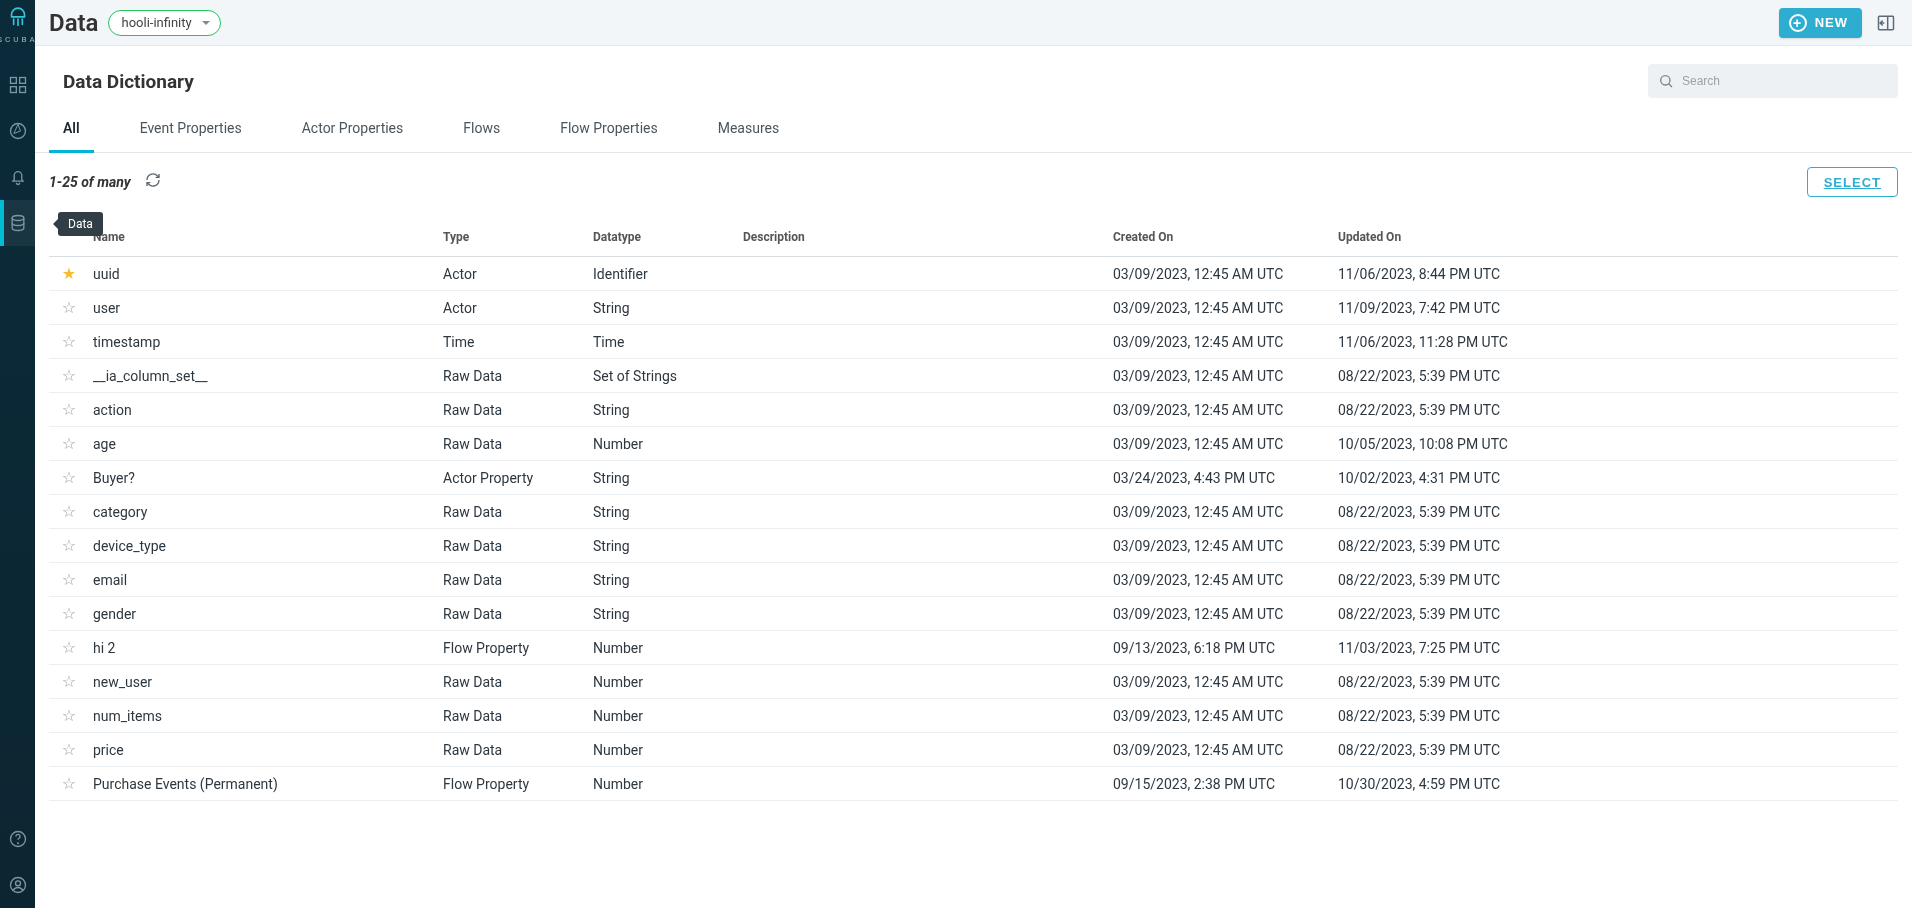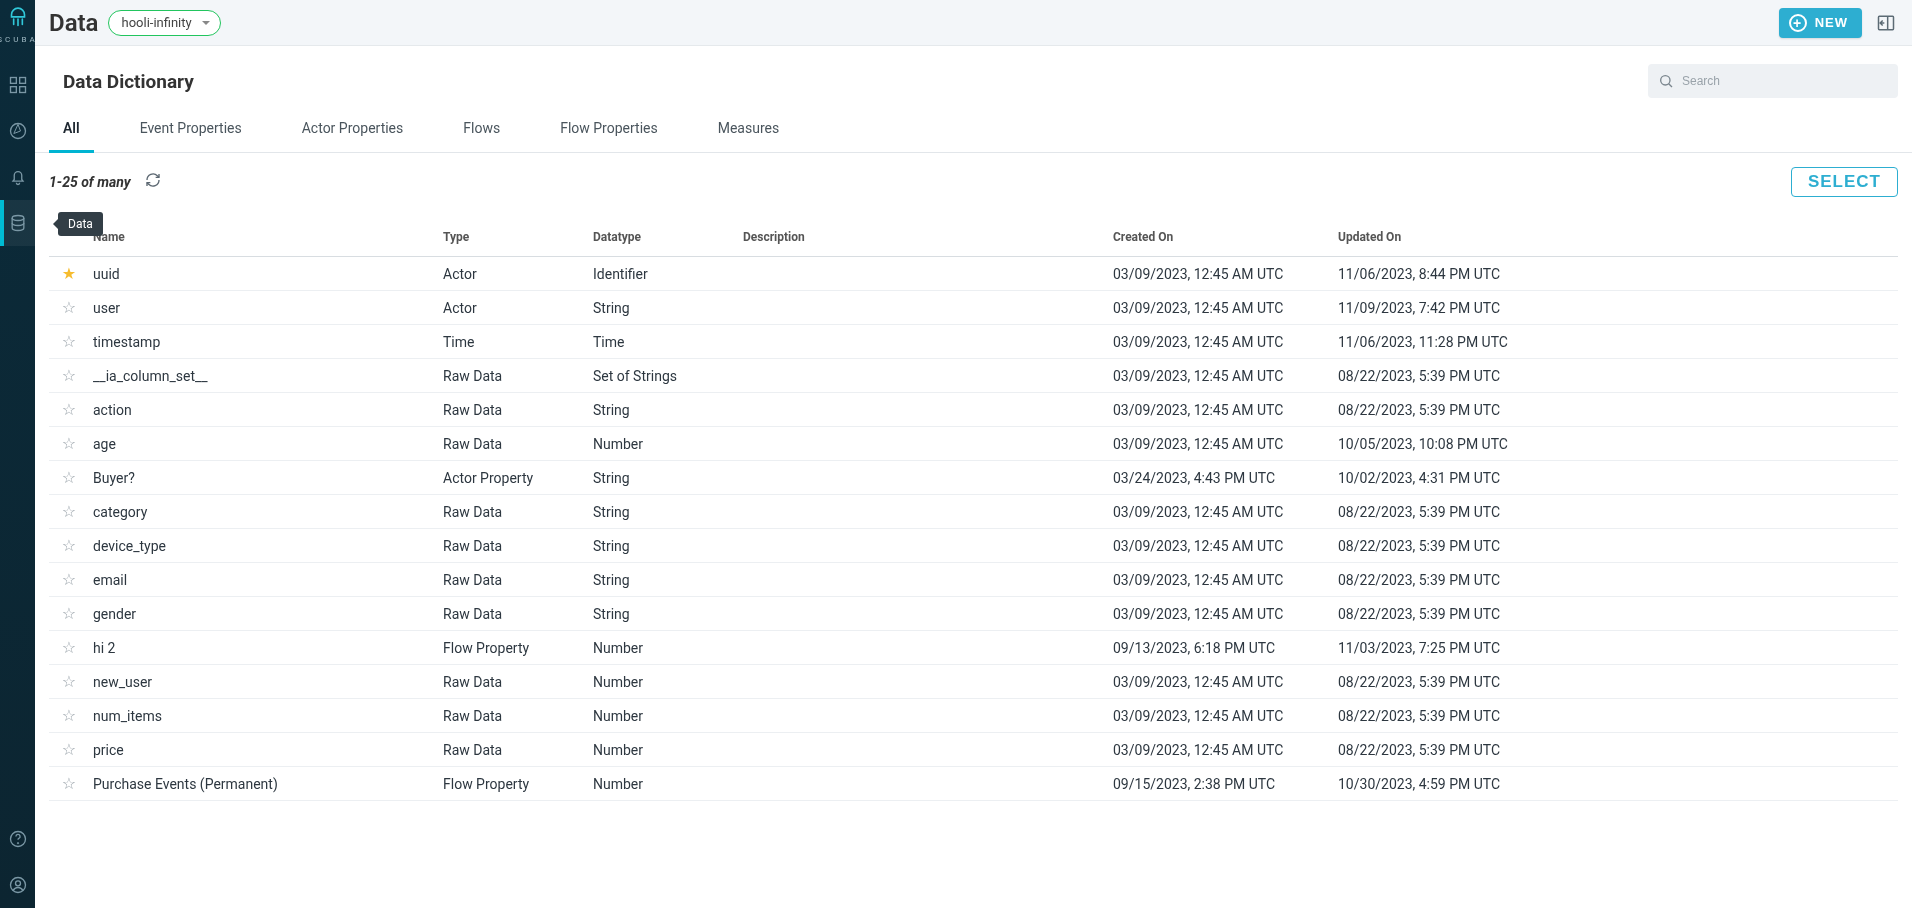--- a/index.html
+++ b/index.html
@@ -145,22 +145,23 @@
     display: flex; align-items: center;
     padding: 14px;
   }
   .count-label { font-size: 14px; font-weight: 700; color: #333; margin-right: 14px; font-style: italic; }
   .refresh-icon { color: #5a6670; cursor: pointer; }
   .toolbar-spacer { flex:1; }
   .select-btn {
     height: 30px; padding: 0 16px;
     border: 1px solid #2daed1; background: #fff; color: #2daed1;
     border-radius: 4px;
-    font-size: 17px; font-weight: 700; letter-spacing: 1px;
+    font-size: 13px; font-weight: 700; letter-spacing: 1px;
     cursor: pointer;
+    text-decoration: underline;
   }
 
   
   .table-wrap { flex: 1; overflow-y: auto; padding: 0 14px 16px 14px; margin-top: 13px; }
   table { width: 100%; border-collapse: collapse; table-layout: fixed; }
   thead th {
     text-align: left;
     font-size: 12px;
     font-weight: 700;
     color: #555;

